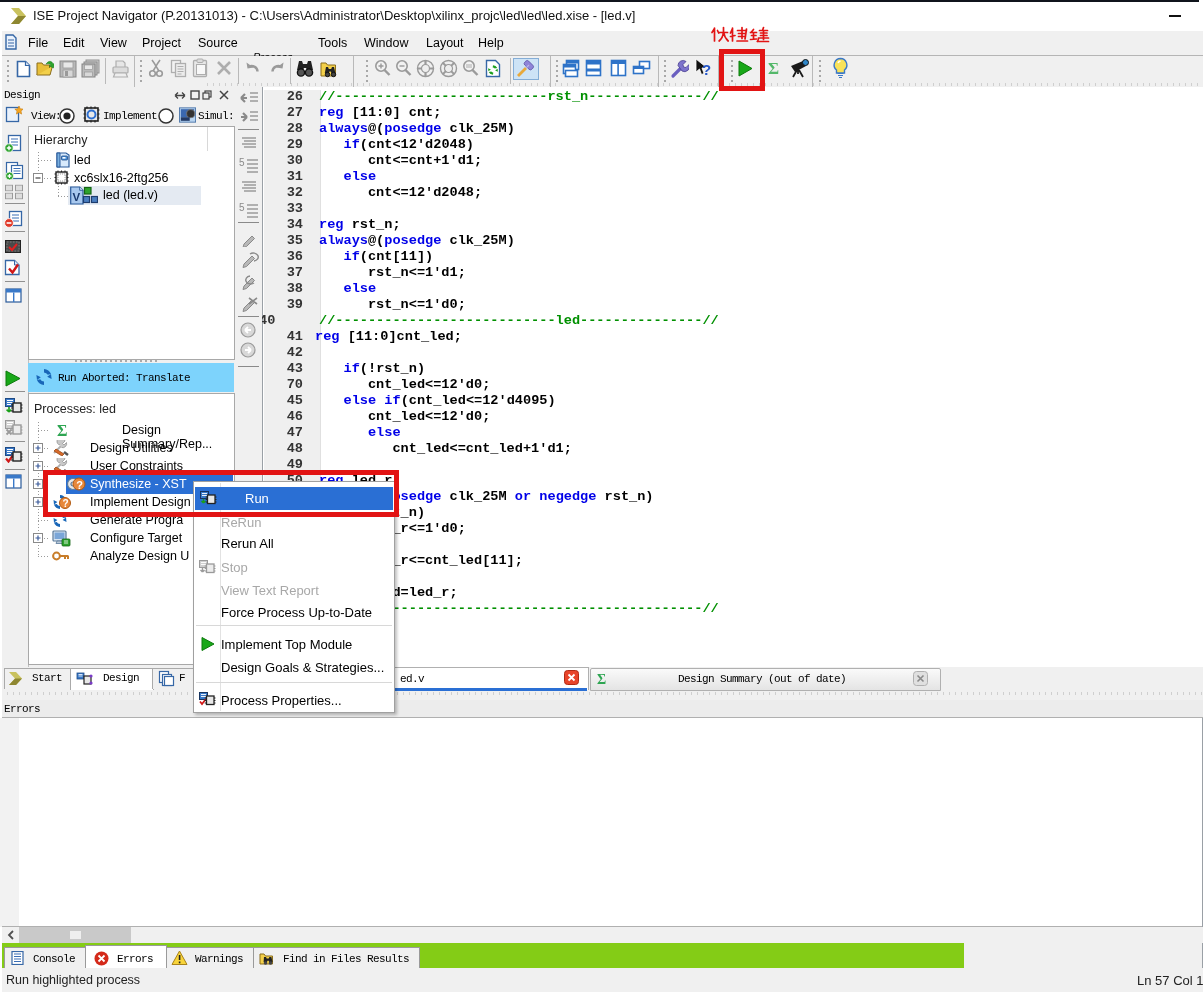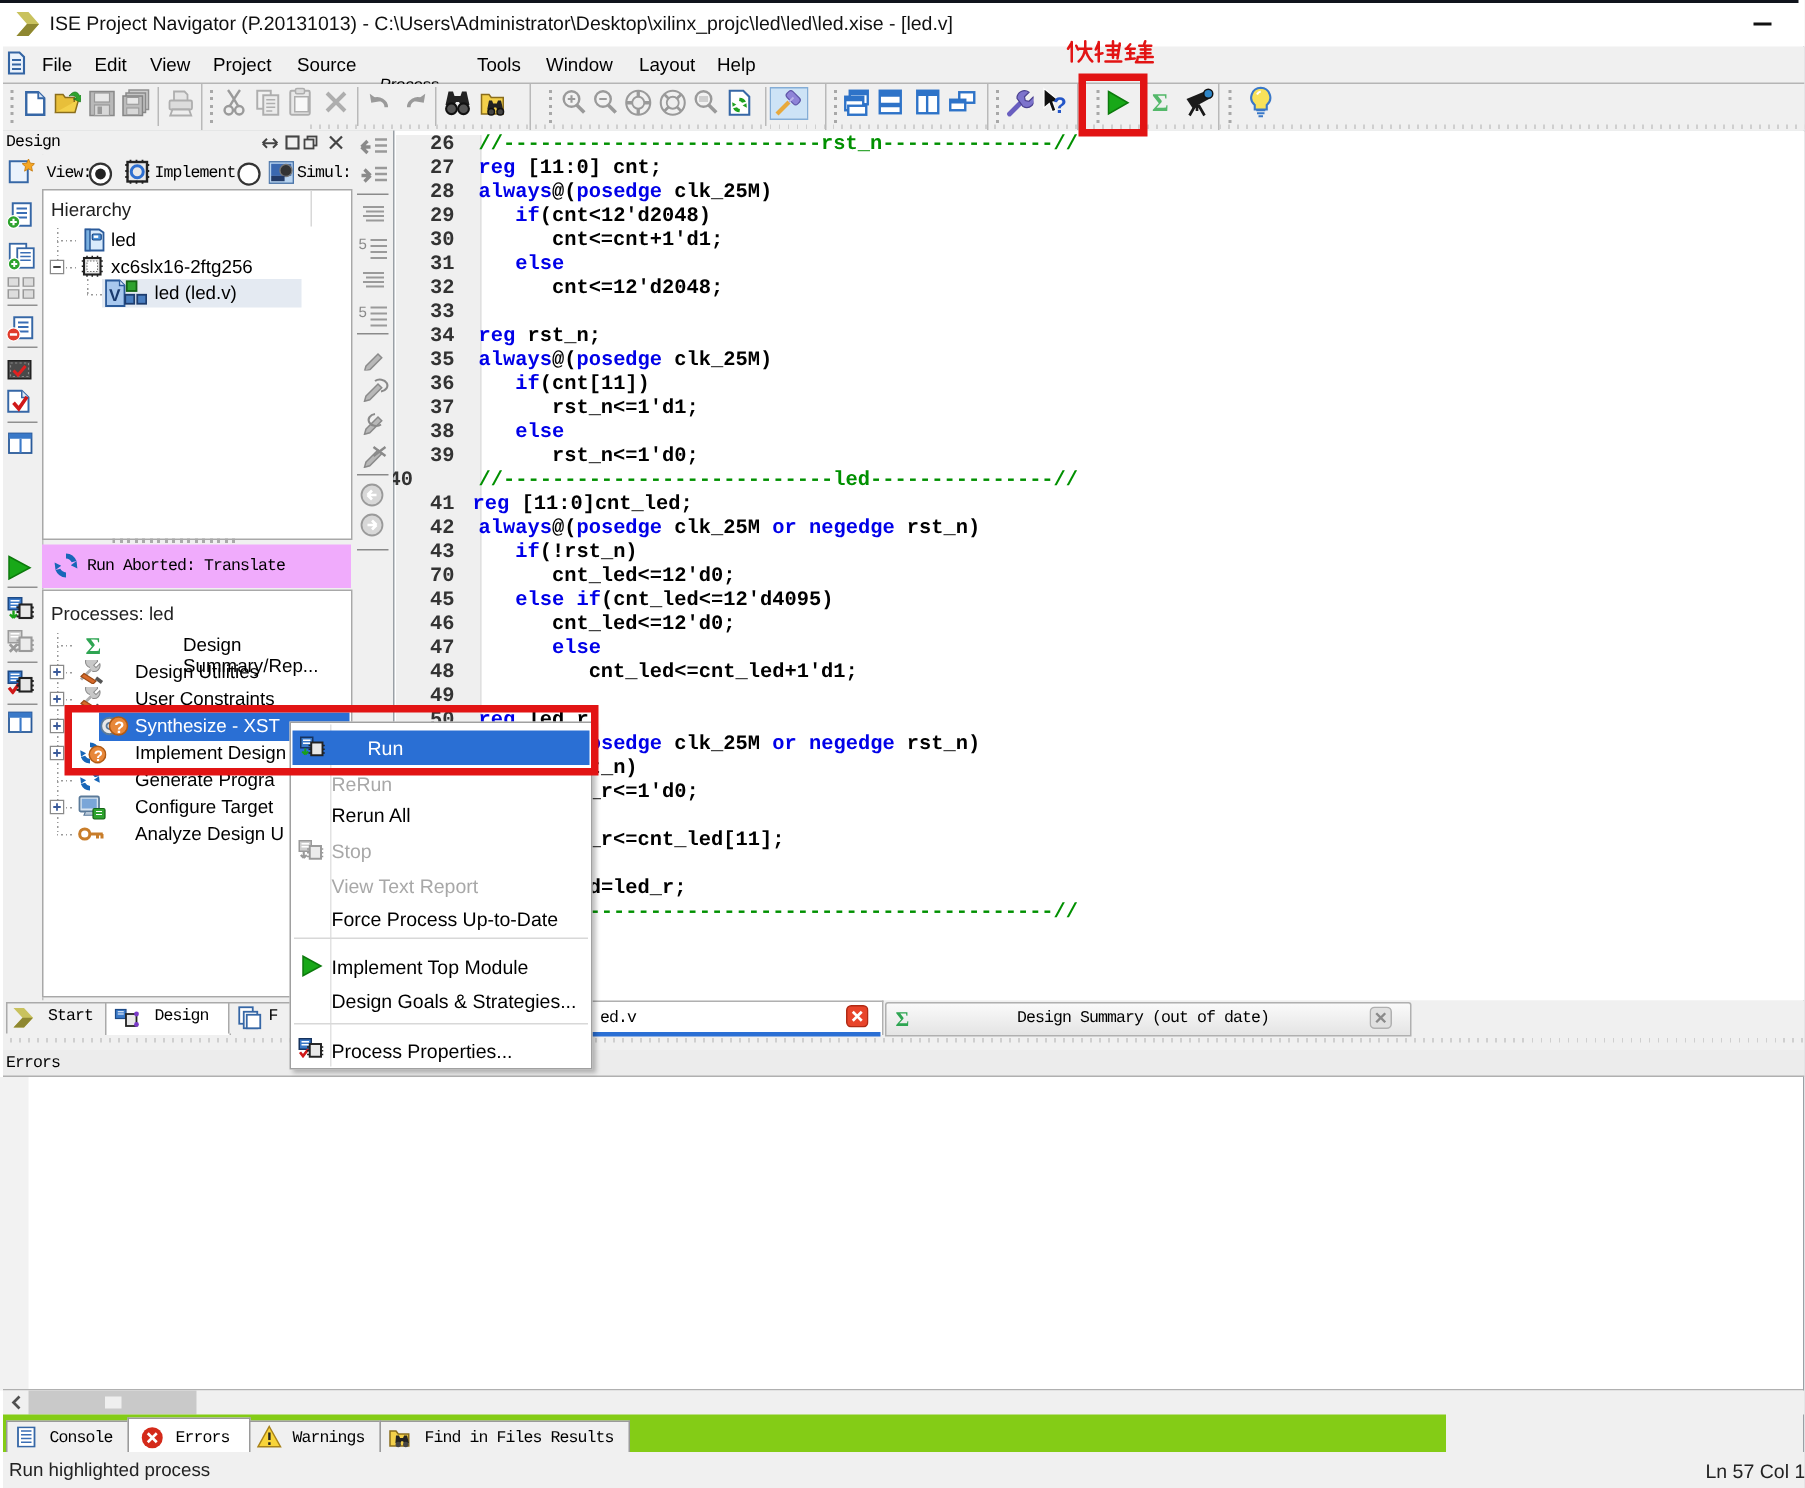--- a/index.html
+++ b/index.html
@@ -247,21 +247,20 @@
   <div class="abs code" style="left:56px;top:178px;">      rst_n&lt;=1'd1;</div>
   <div class="abs code" style="left:-4px;top:194px;width:44px;text-align:right;color:#333333;">38</div>
   <div class="abs code" style="left:56px;top:194px;">   <span class="kw">else</span></div>
   <div class="abs code" style="left:-4px;top:210px;width:44px;text-align:right;color:#333333;">39</div>
   <div class="abs code" style="left:56px;top:210px;">      rst_n&lt;=1'd0;</div>
   <div class="abs code" style="left:-4px;top:226px;width:44px;color:#333333;">40</div>
   <div class="abs code cm" style="left:56px;top:226px;">//---------------------------led---------------//</div>
   <div class="abs code" style="left:-4px;top:242px;width:44px;text-align:right;color:#333333;">41</div>
   <div class="abs code" style="left:52px;top:242px;"><span class="kw">reg</span> [11:0]cnt_led;</div>
   <div class="abs code" style="left:-4px;top:258px;width:44px;text-align:right;color:#333333;">42</div>
-  <div class="abs code" style="left:56px;top:258px;"><span class="kw">always</span>@(<span class="kw">posedge</span> clk_25M <span class="kw">or</span> <span class="kw">negedge</span> rst_n)</div>
   <div class="abs code" style="left:-4px;top:274px;width:44px;text-align:right;color:#333333;">43</div>
   <div class="abs code" style="left:56px;top:274px;">   <span class="kw">if</span>(!rst_n)</div>
   <div class="abs code" style="left:-4px;top:290px;width:44px;text-align:right;color:#333333;">70</div>
   <div class="abs code" style="left:56px;top:290px;">      cnt_led&lt;=12'd0;</div>
   <div class="abs code" style="left:-4px;top:306px;width:44px;text-align:right;color:#333333;">45</div>
   <div class="abs code" style="left:56px;top:306px;">   <span class="kw">else</span> <span class="kw">if</span>(cnt_led&lt;=12'd4095)</div>
   <div class="abs code" style="left:-4px;top:322px;width:44px;text-align:right;color:#333333;">46</div>
   <div class="abs code" style="left:56px;top:322px;">      cnt_led&lt;=12'd0;</div>
   <div class="abs code" style="left:-4px;top:338px;width:44px;text-align:right;color:#333333;">47</div>
   <div class="abs code" style="left:56px;top:338px;">      <span class="kw">else</span></div>
@@ -490,21 +489,21 @@
       <text x="2.6" y="14.5" font-family="Liberation Sans" font-weight="bold" font-size="11.5" fill="#1a3a6e">V</text>
       <rect x="14.5" y="1.5" width="6.5" height="6.5" fill="#2ea32e" stroke="#146414" stroke-width="1.2"></rect>
       <rect x="13.5" y="10.5" width="6" height="6" fill="#4a7ec0" stroke="#1d3c6e" stroke-width="1.2"></rect>
       <rect x="21.5" y="10.5" width="6" height="6" fill="#4a7ec0" stroke="#1d3c6e" stroke-width="1.2"></rect>
     </svg>
   <div class="abs sans" style="left:74px;top:61px;font-size:12.5px;">led (led.v)</div>
 </div>
 
 <div class="abs" style="left:75px;top:359px;width:85px;height:3px;background:repeating-linear-gradient(90deg,#aaa 0 2px,transparent 2px 5px);"></div>
 
-<div id="runaborted" class="abs" style="left:28px;top:363px;width:206px;height:29px;background:#f0abfc;">
+<div id="runaborted" class="abs" style="left:28px;top:363px;width:206px;height:29px;background:#7dd3fc;">
   <svg class="abs" style="left:7px;top:5px;" width="18" height="18" viewBox="0 0 18 18">
     <path d="M9 1 a8 8 0 0 1 7 5 l-3.2 0.8 a5 5 0 0 0 -3.8 -2.4 z" fill="#1866b8"></path>
     <path d="M9 17 a8 8 0 0 1 -7 -5 l3.2 -0.8 a5 5 0 0 0 3.8 2.4 z" fill="#1866b8"></path>
     <path d="M16 6 l0.6 5 -4.4 -2.2 z" fill="#1866b8"></path>
     <path d="M2 12 l-0.6 -5 4.4 2.2 z" fill="#1866b8"></path>
   </svg>
   <div class="abs bmp" style="left:30px;top:9px;">Run Aborted: Translate</div>
 </div>
 
 <div id="proc" class="abs" style="left:28px;top:393px;width:205px;height:270px;background:#fff;border:1px solid #a8a8a8;">

